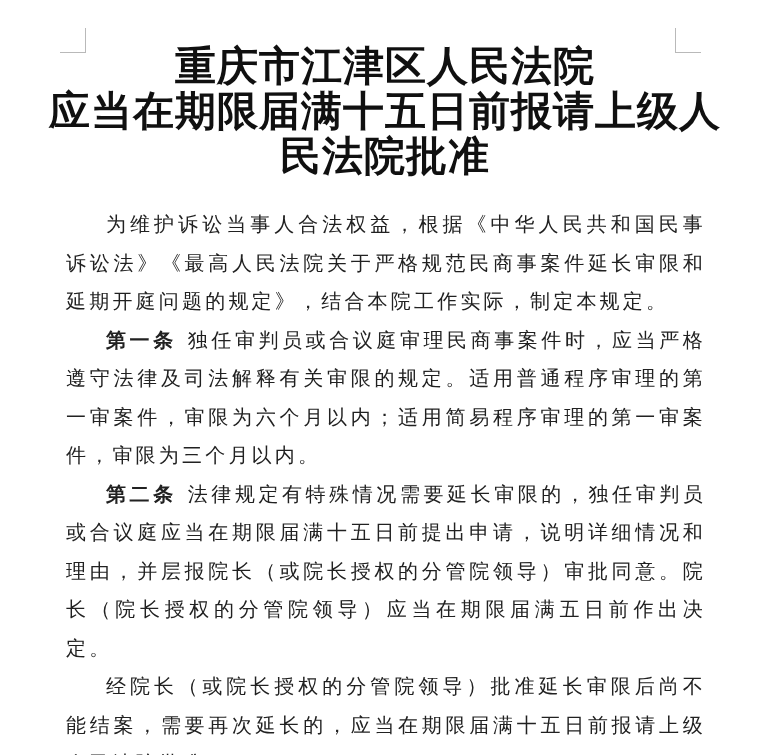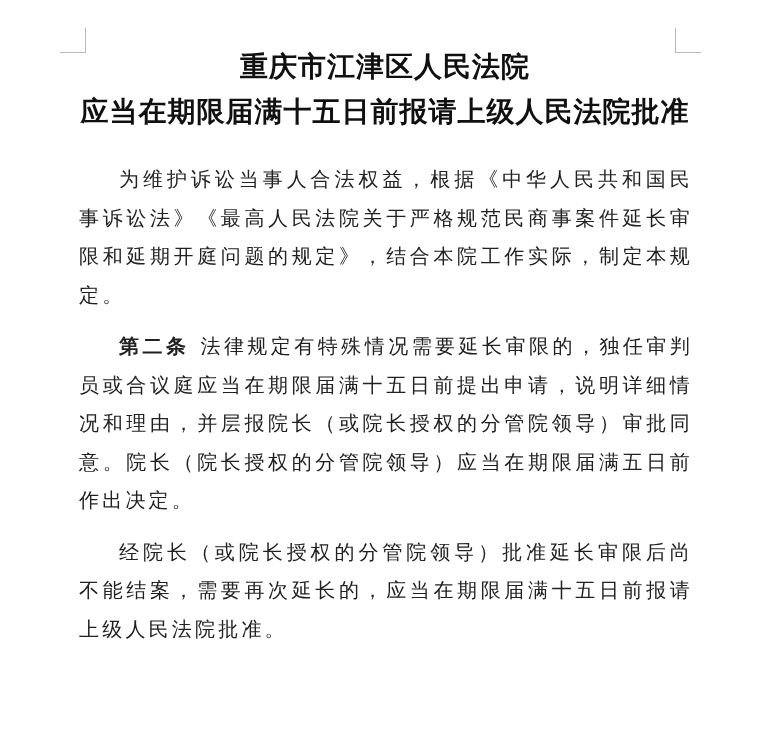--- a/index.html
+++ b/index.html
@@ -30,35 +30,35 @@
   .crop-mark.right {
     left: 675px;
     top: 28px;
     border-left: 1px solid #b9b9b9;
     border-bottom: 1px solid #b9b9b9;
   }
   .doc-title {
     margin: 44px 40px 0 40px;
     text-align: center;
     font-weight: bold;
-    font-size: 28px;
+    font-size: 41px;
     line-height: 45px;
     color: #101010;
     letter-spacing: 1px;
   }
   .doc-body {
     margin: 26px 64px 0 66px;
     font-size: 20px;
     line-height: 38.5px;
     color: #212121;
     text-align: justify;
     letter-spacing: 3.2px;
   }
   .doc-body p {
-    margin: 13px;
+    margin: 0;
     padding: 0;
     text-indent: 2em;
   }
   .clause-label {
     font-weight: bold;
     margin-right: 11px;
   }
 </style>
 </head>
 <body>
@@ -68,17 +68,18 @@
   <div class="crop-mark left"></div>
   <div class="crop-mark right"></div>
 
   <div class="doc-title">
     <div>重庆市江津区人民法院</div>
     <div>应当在期限届满十五日前报请上级人民法院批准</div>
   </div>
 
   <div class="doc-body">
       <p><span>为维护诉讼当事人合法权益，根据《中华人民共和国民事诉讼法》《最高人民法院关于严格规范民商事案件延长审限和延期开庭问题的规定》，结合本院工作实际，制定本规定。</span></p>
+      <p><span class="clause-label">第一条</span><span>独任审判员或合议庭审理民商事案件时，应当严格遵守法律及司法解释有关审限的规定。适用普通程序审理的第一审案件，审限为六个月以内；适用简易程序审理的第一审案件，审限为三个月以内。</span></p>
       <p><span class="clause-label">第二条</span><span>法律规定有特殊情况需要延长审限的，独任审判员或合议庭应当在期限届满十五日前提出申请，说明详细情况和理由，并层报院长（或院长授权的分管院领导）审批同意。院长（院长授权的分管院领导）应当在期限届满五日前作出决定。</span></p>
       <p><span>经院长（或院长授权的分管院领导）批准延长审限后尚不能结案，需要再次延长的，应当在期限届满十五日前报请上级人民法院批准。</span></p>
     </div>
 
 </div>
 
 </body></html>

